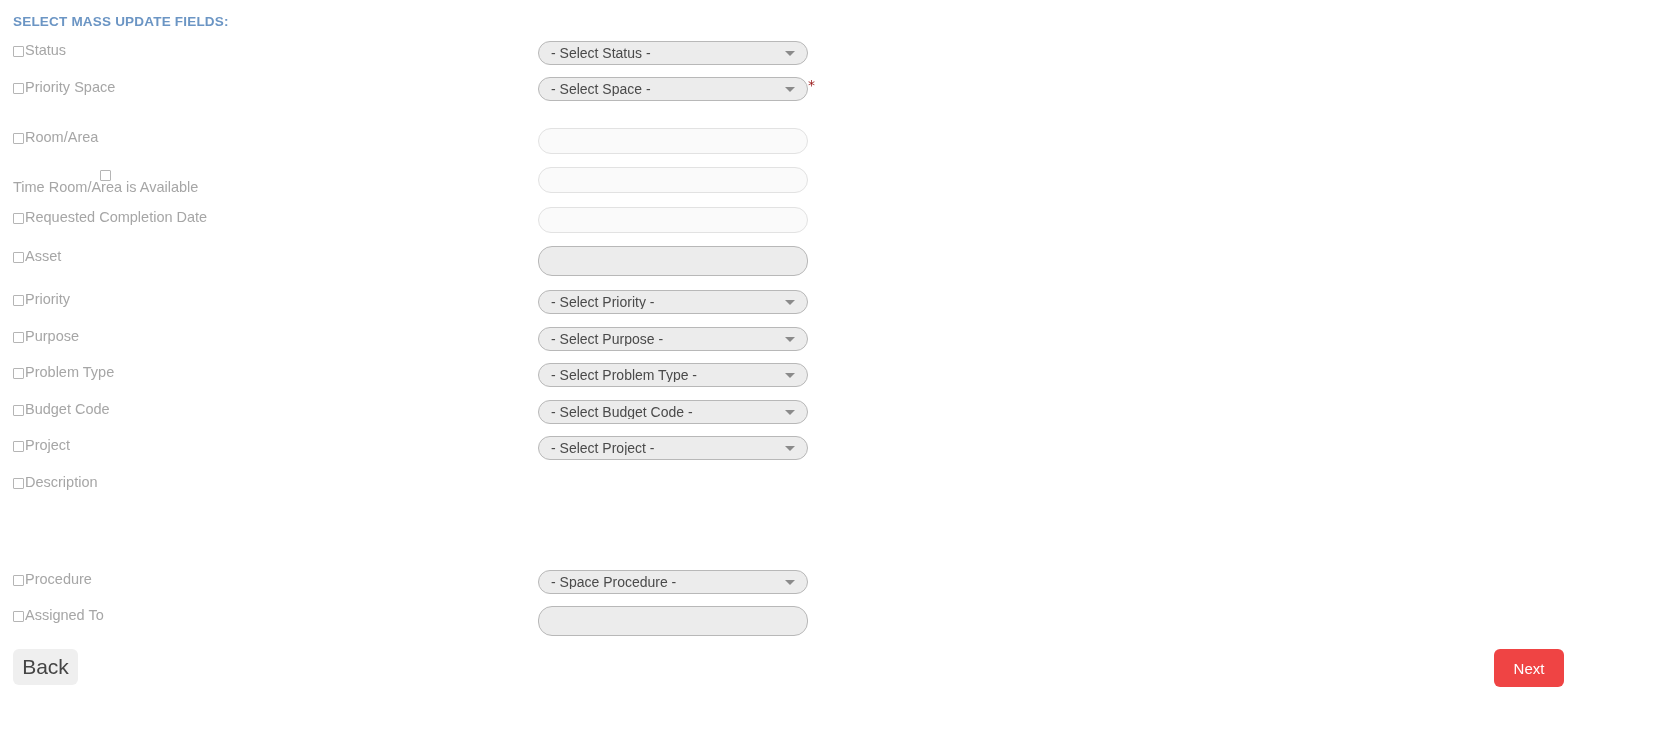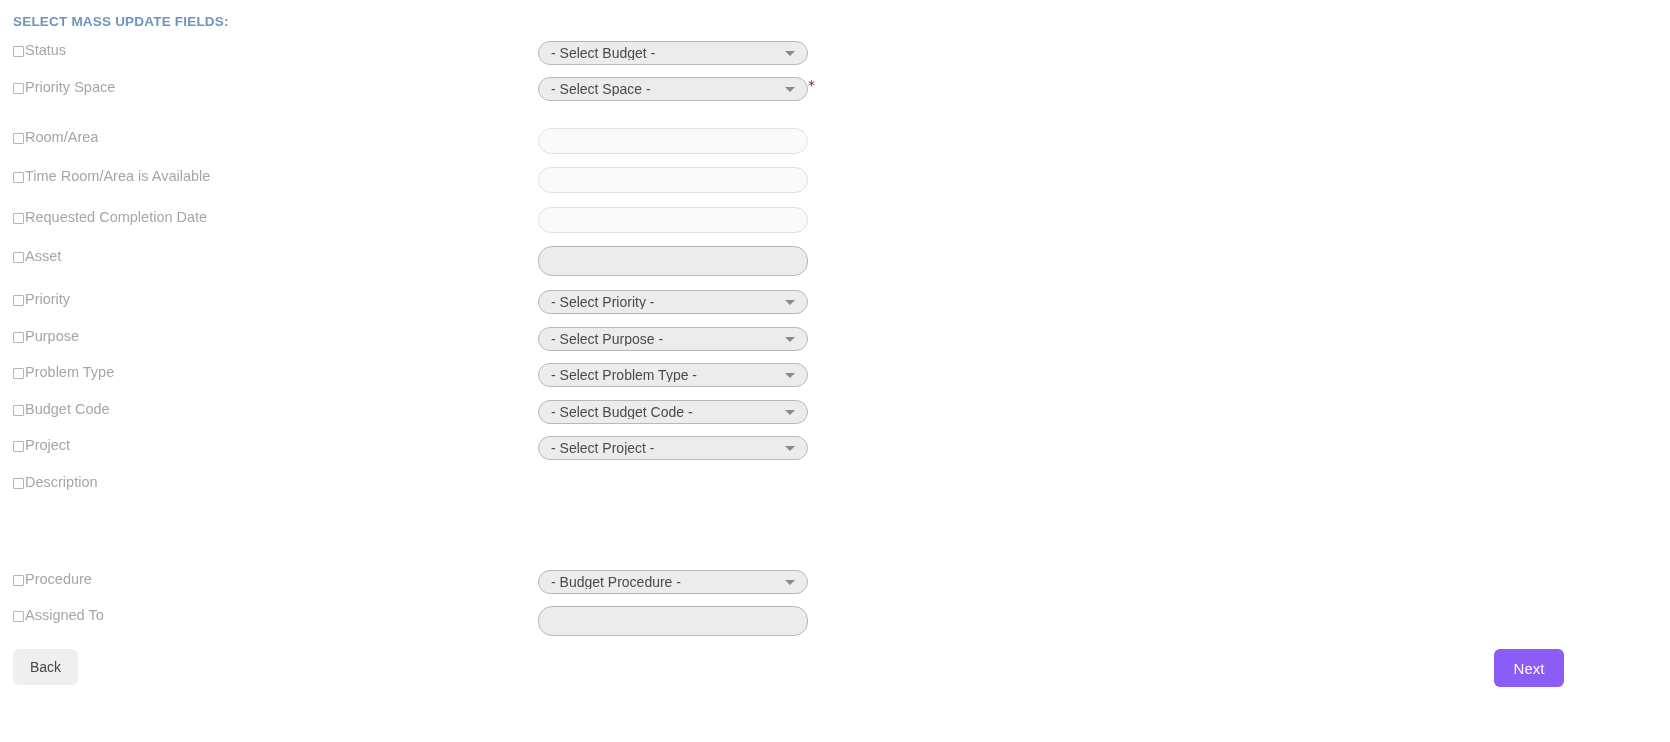--- a/index.html
+++ b/index.html
@@ -134,21 +134,21 @@
   .btn-back {
     position: absolute;
     left: 13px;
     top: 649px;
     width: 65px;
     height: 36px;
     border: none;
     border-radius: 6px;
     background: #efefef;
     color: #454545;
-    font-size: 14px;
+    font-size: 21px;
     font-family: "Liberation Sans", sans-serif;
     cursor: pointer;
     padding: 0;
   }
 
   .btn-next {
     position: absolute;
     left: 1494px;
     top: 649px;
     width: 70px;
@@ -169,38 +169,38 @@
 <div id="page-root">
 
   <div class="section-title" style="color: rgb(107, 149, 196);">SELECT MASS UPDATE FIELDS:</div>
 
   <div id="fields-container">
       <label class="field-label" style="top: 43px;">
         <input type="checkbox" class="cb" style="">
         <span class="label-text">Status</span>
       </label>
       <div class="control sel" style="top: 41px;">
-        <span class="sel-text">- Select Budget -</span>
+        <span class="sel-text">- Select Status -</span>
         <span class="sel-arrow"></span>
       </div>
       <label class="field-label" style="top: 80px;">
         <input type="checkbox" class="cb" style="">
         <span class="label-text">Priority Space</span>
       </label>
       <div class="control sel" style="top: 77px;">
         <span class="sel-text">- Select Space -</span>
         <span class="sel-arrow"></span>
       </div>
       <span class="req-star" style="top: 78px;">*</span>
       <label class="field-label" style="top: 130px;">
         <input type="checkbox" class="cb" style="">
         <span class="label-text">Room/Area</span>
       </label>
       <input type="text" class="control txt" placeholder="" value="" style="top: 128px; padding-left: 12px; font-size: 14px; color: rgb(74, 74, 74); font-family: &quot;Liberation Sans&quot;, sans-serif; outline: none;">
-      <label class="field-label" style="top: 169px;">
+      <label class="field-label" style="top: 169px; flex-direction: column;">
         <input type="checkbox" class="cb" style="">
         <span class="label-text">Time Room/Area is Available</span>
       </label>
       <input type="text" class="control txt" placeholder="" value="" style="top: 167px; padding-left: 12px; font-size: 14px; color: rgb(74, 74, 74); font-family: &quot;Liberation Sans&quot;, sans-serif; outline: none;">
       <label class="field-label" style="top: 210px;">
         <input type="checkbox" class="cb" style="">
         <span class="label-text">Requested Completion Date</span>
       </label>
       <input type="text" class="control txt" placeholder="" value="" style="top: 207px; padding-left: 12px; font-size: 14px; color: rgb(74, 74, 74); font-family: &quot;Liberation Sans&quot;, sans-serif; outline: none;">
       <label class="field-label" style="top: 249px;">
@@ -251,27 +251,27 @@
       <label class="field-label" style="top: 475px;">
         <input type="checkbox" class="cb" style="">
         <span class="label-text">Description</span>
       </label>
       <div class="desc-area" style="top: 473px;"></div>
       <label class="field-label" style="top: 572px;">
         <input type="checkbox" class="cb" style="">
         <span class="label-text">Procedure</span>
       </label>
       <div class="control sel" style="top: 570px;">
-        <span class="sel-text">- Budget Procedure -</span>
+        <span class="sel-text">- Space Procedure -</span>
         <span class="sel-arrow"></span>
       </div>
       <label class="field-label" style="top: 608px;">
         <input type="checkbox" class="cb" style="">
         <span class="label-text">Assigned To</span>
       </label>
       <input type="text" class="control txt-gray" placeholder="" value="" style="top: 606px; padding-left: 12px; font-size: 14px; color: rgb(74, 74, 74); font-family: &quot;Liberation Sans&quot;, sans-serif; outline: none;">
     </div>
 
   <button class="btn-back" style="background: rgb(239, 239, 239);">Back</button>
 
-  <button class="btn-next" style="background: #8b5cf6;">Next</button>
+  <button class="btn-next" style="background: #ef4444;">Next</button>
 
 </div>
 
 </body></html>

